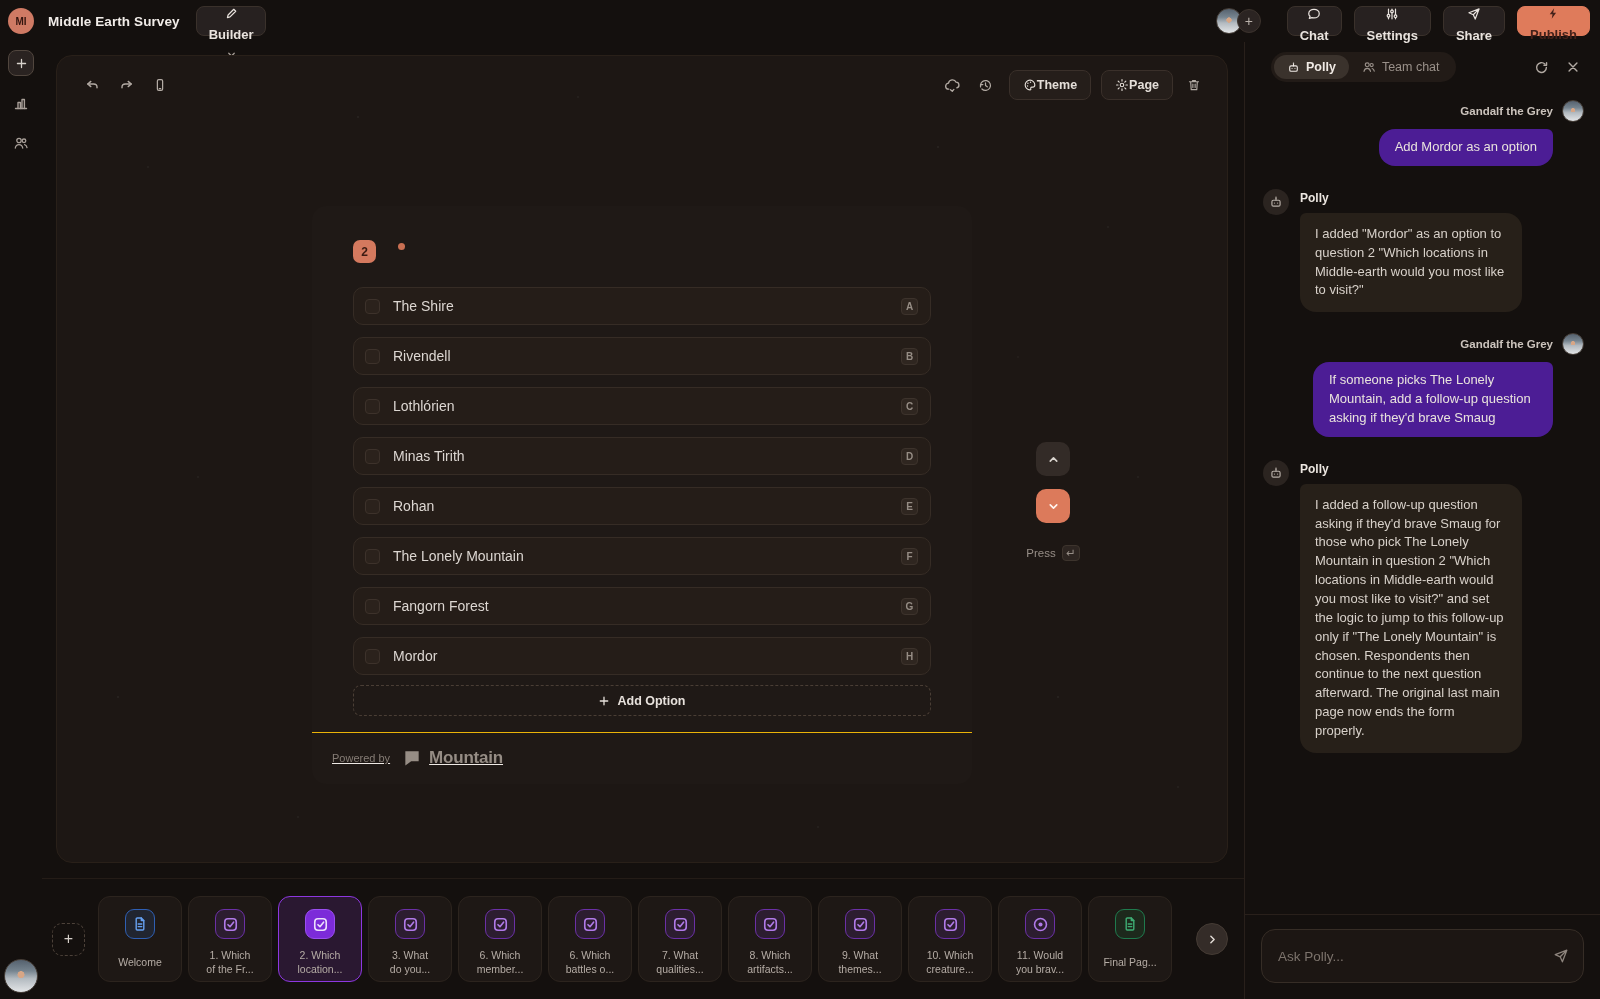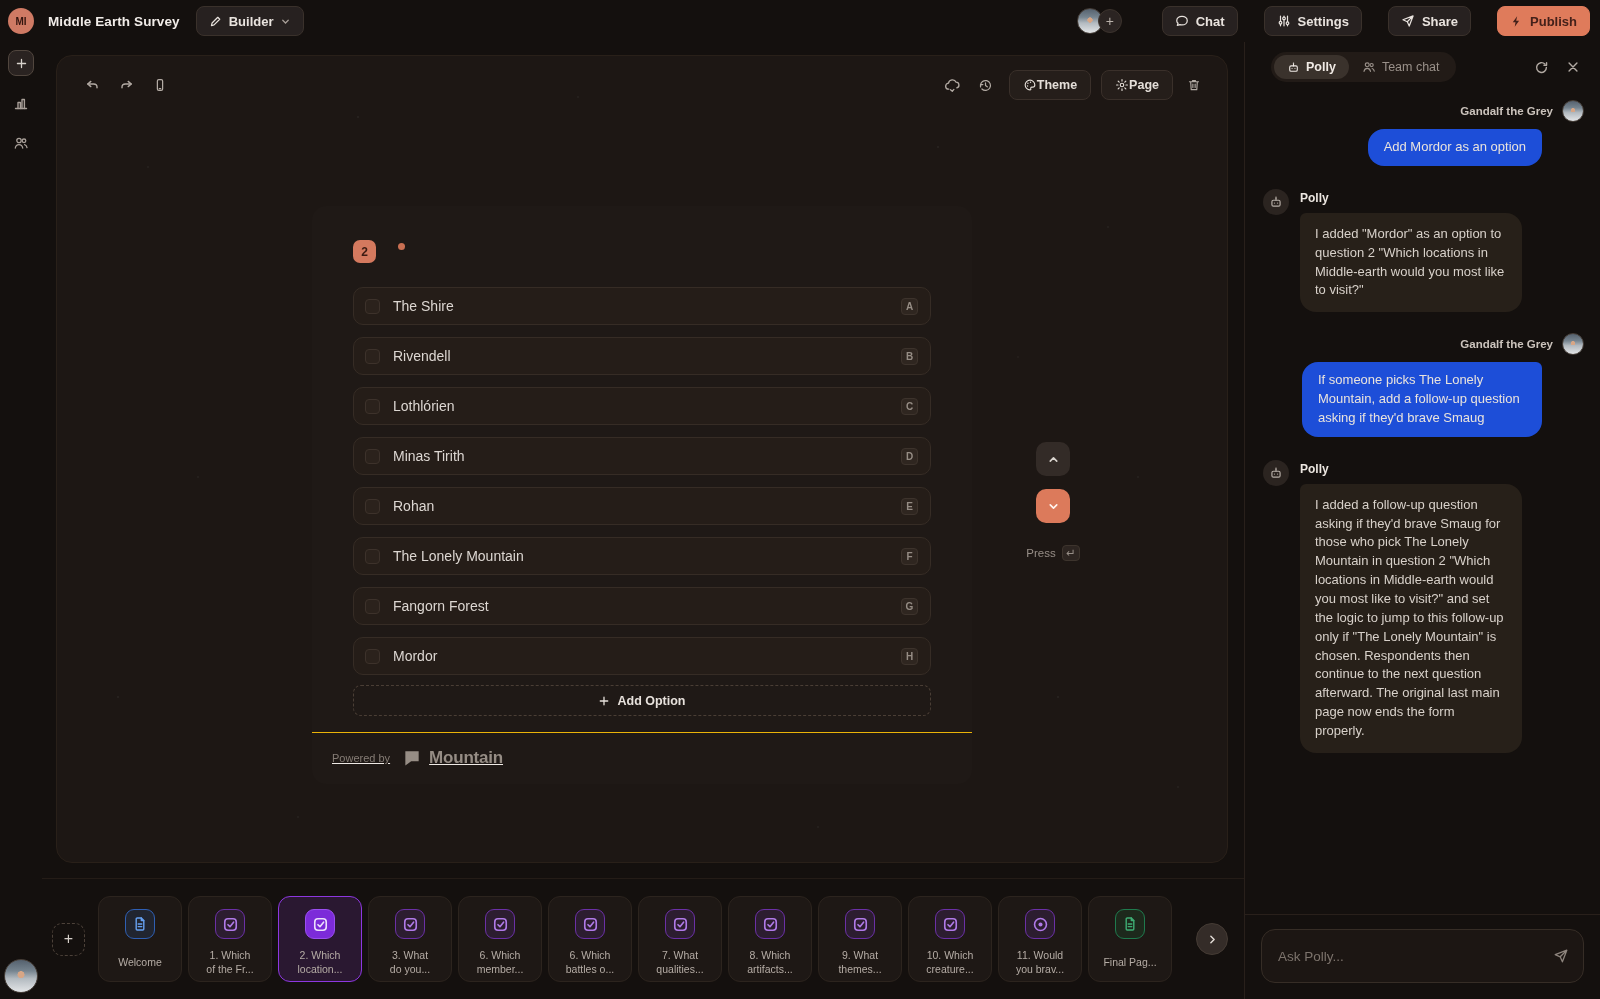--- a/index.html
+++ b/index.html
@@ -12,23 +12,23 @@
   .app { width:1600px; height:999px; display:flex; flex-direction:column; }
 
   
   .topbar { height:42px; flex:0 0 42px; display:flex; align-items:center; justify-content:space-between; padding:0 10px 0 8px; }
   .tb-left, .tb-right { display:flex; align-items:center; }
   .avatar-mi { width:26px; height:26px; border-radius:50%; background:#cf7a64; color:#33140e;
     font-size:10px; font-weight:bold; display:flex; align-items:center; justify-content:center; }
   .doc-title { font-size:13.5px; font-weight:600; color:#f1ece8; margin:0 16px 0 14px; letter-spacing:.1px; }
   .tb-btn { display:flex; align-items:center; gap:7px; height:30px; padding:0 12px; border-radius:8px;
     background:#272120; border:1px solid #3a312b; color:#e9e3de; font-size:13px; font-weight:600; cursor:pointer;
-    font-family:inherit; }
+    font-family:inherit;flex-direction:column; }
   .tb-btn svg { flex:0 0 auto; }
-  .tb-right .tb-btn { margin-left:26px;justify-content:space-between; }
+  .tb-right .tb-btn { margin-left:12px;justify-content:space-between; }
   .publish { background:#df7b5b; border-color:#df7b5b; color:#44211a; }
   .collab { display:flex; align-items:center; margin-right:14px; }
   .gandalf { border-radius:50%; border:1px solid #473f39;
     background:
       radial-gradient(circle at 50% 46%, #d7a686 0 14%, rgba(0,0,0,0) 16%),
       linear-gradient(180deg,#55616e 0%,#76848f 34%,#b3bac0 58%,#e3e5e7 100%); }
   .collab .gandalf { width:26px; height:26px; }
   .invite { width:24px; height:24px; border-radius:50%; background:#2b2422; border:1px solid #3c332d;
     color:#b9b1aa; font-size:14px; display:flex; align-items:center; justify-content:center; margin-left:-5px; cursor:pointer; }
 
@@ -127,21 +127,21 @@
     justify-content:center; margin-left:6px; }
 
   .messages { flex:1; min-height:0; overflow:hidden; padding:10px 16px 0 14px; display:flex; flex-direction:column; gap:21px; }
   .msg { display:flex; flex-direction:column; }
   .msg.right { align-items:flex-end; }
   .name-row { display:flex; align-items:center; gap:9px; margin-bottom:7px; }
   .msg.right .name-row { flex-direction:row; }
   .msg-name { font-size:11.5px; color:#cbc3bc; font-weight:600; }
   .mini-avatar { width:22px; height:22px; }
   .bubble { font-size:13px; line-height:1.45; border-radius:16px; padding:9px 16px; color:#e9e3dd; max-width:240px; }
-  .msg.right .bubble { background:#1d4ed8; margin-right:42px; border-top-right-radius:6px; }
+  .msg.right .bubble { background:#4c1d95; margin-right:31px; border-top-right-radius:6px; }
   .msg.left { padding-left:4px; }
   .msg.left .msg-head { display:flex; align-items:flex-start; gap:11px; }
   .polly-avatar { width:26px; height:26px; border-radius:50%; background:#2b2420; color:#b7afa8; display:flex; align-items:center;
     justify-content:center; flex:0 0 auto; margin-top:2px; }
   .msg.left .msg-body { display:flex; flex-direction:column; }
   .msg.left .msg-name { font-size:12px; color:#ece6e0; margin:4px 0 8px; }
   .msg.left .bubble { background:#272019; color:#d8d1ca; border-top-left-radius:6px; padding:12px 15px; max-width:222px; }
 
   .ask-row { border-top:1px solid #29201b; padding:14px 16px 16px; }
   .ask-box { height:54px; border-radius:14px; background:#1c1613; border:1px solid #362d26; display:flex; align-items:center; padding:0 14px 0 16px; }

